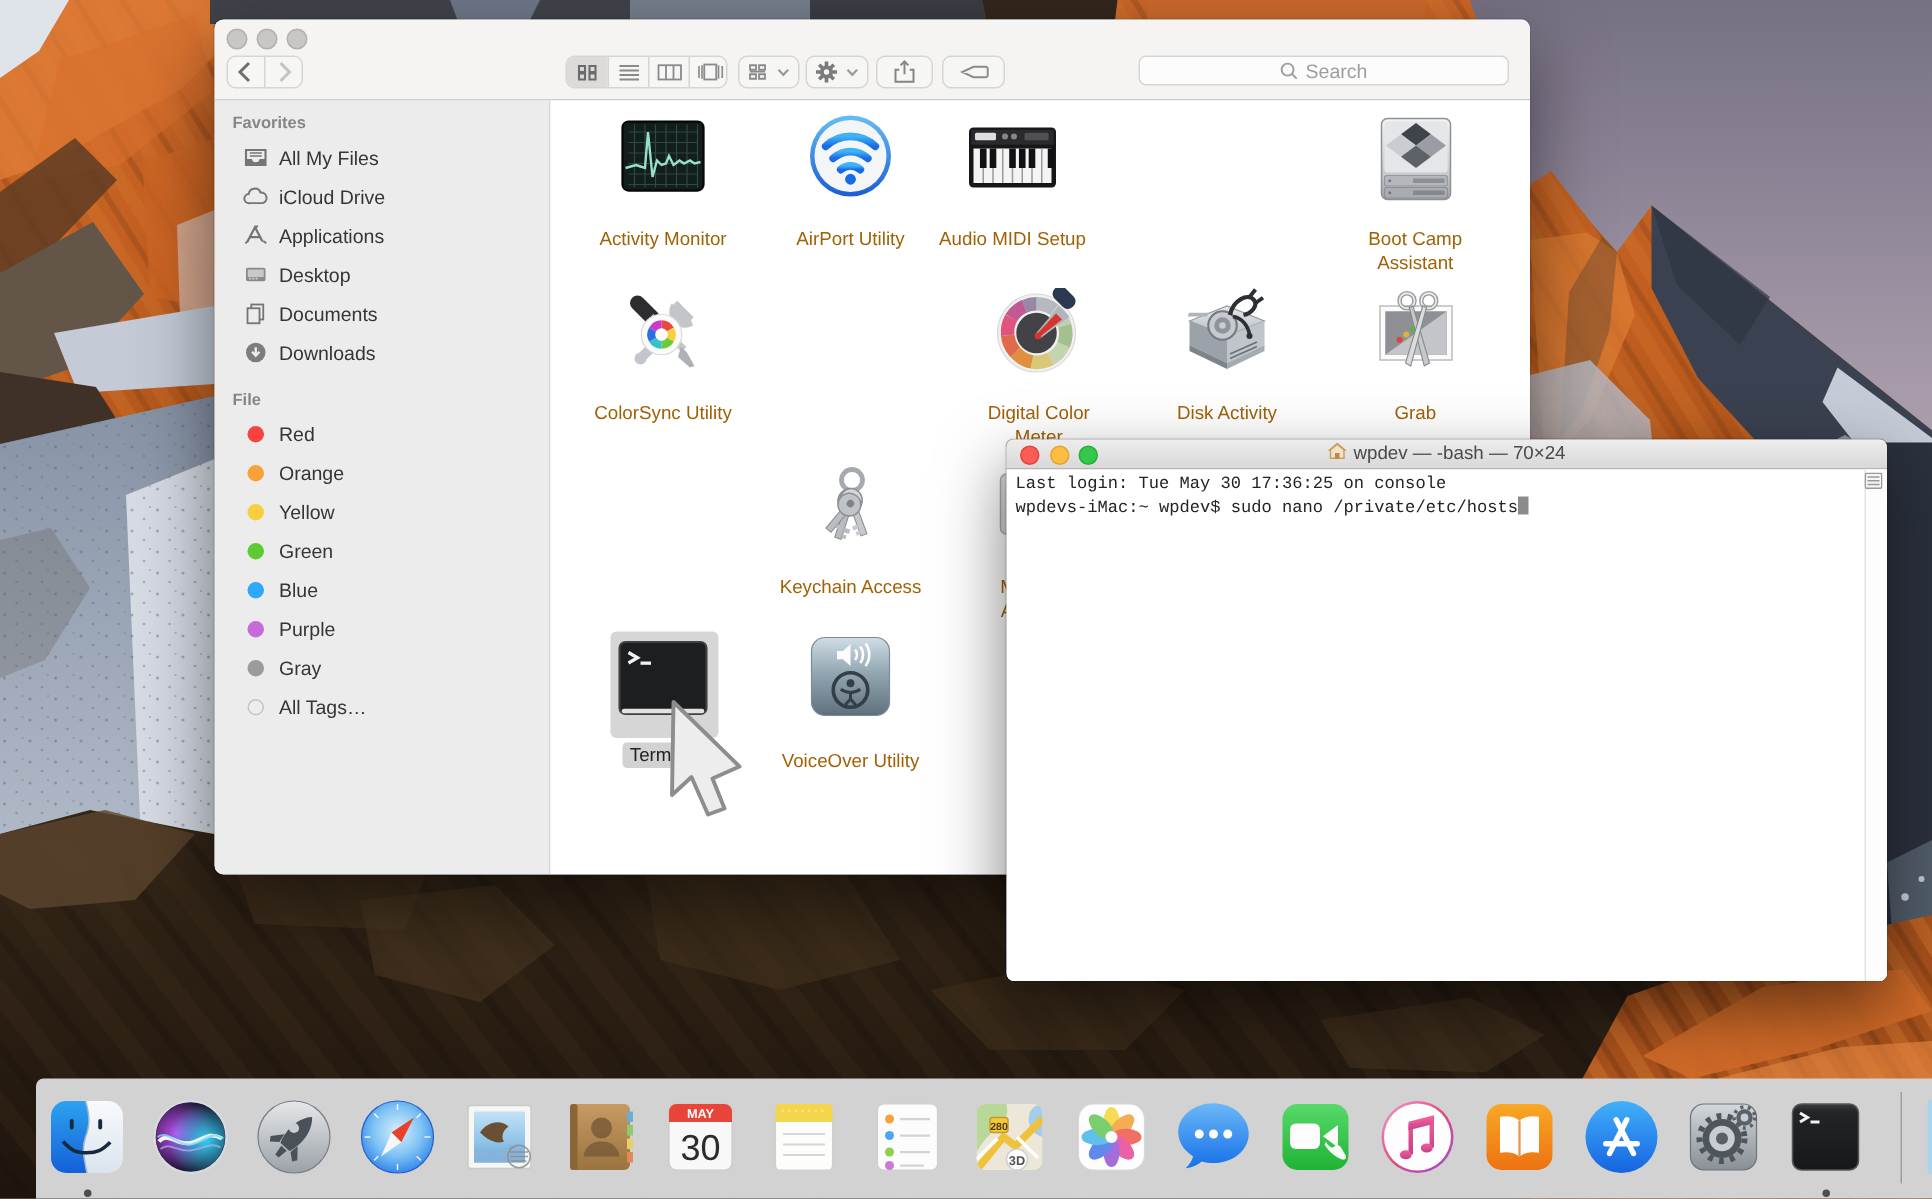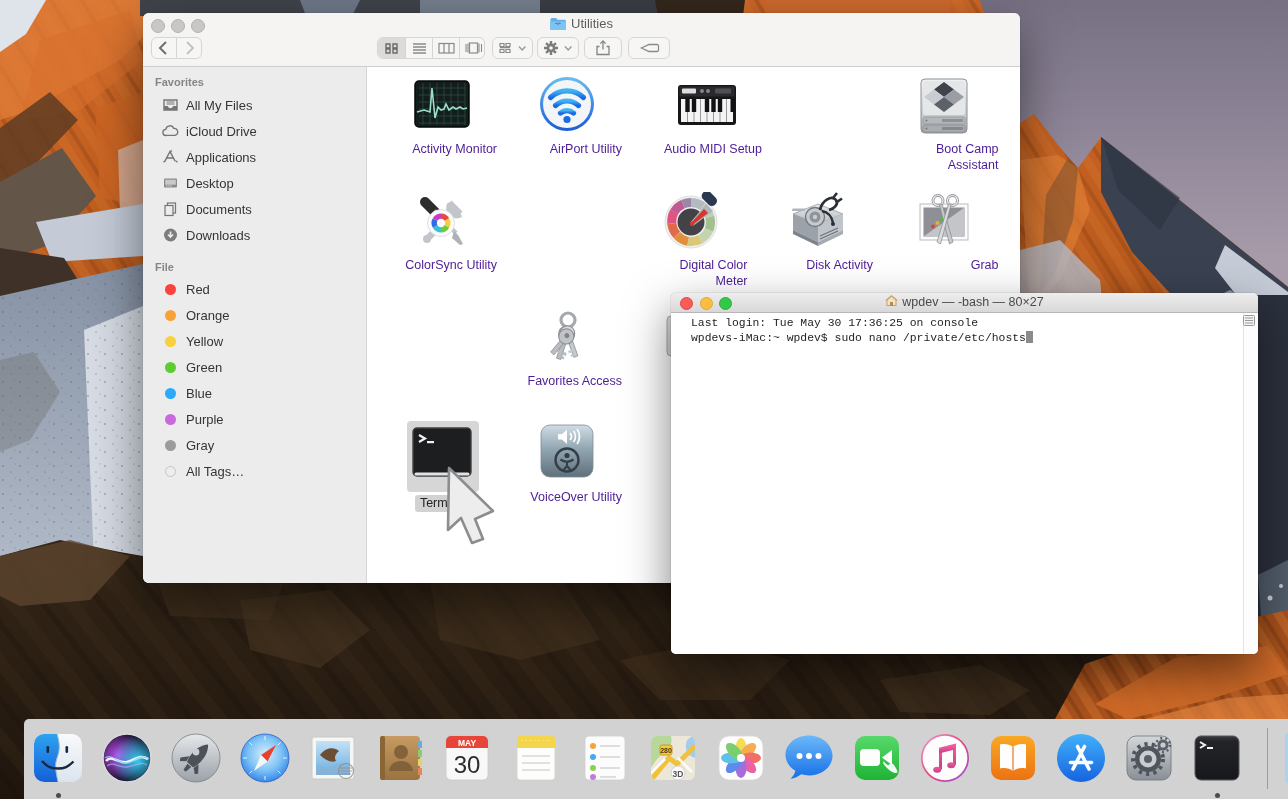--- a/index.html
+++ b/index.html
@@ -19,32 +19,32 @@
   #fsidebar{position:absolute;left:0;top:54px;width:224px;bottom:0;
     background:#ececec;border-right:1px solid #d8d6d5;box-sizing:border-box;}
   .shead{position:absolute;left:12px;font-size:11px;font-weight:bold;color:#868686;text-align:right;}
   .srow{position:absolute;left:19px;height:22px;display:flex;align-items:center;
     font-size:13px;color:#353535;white-space:nowrap;}
   .srow svg{margin-right:7px;}
   .tagdot{width:11px;height:11px;border-radius:50%;margin:0 10px 0 3px;}
   #fcontent{position:absolute;left:224px;top:54px;right:0;bottom:0;background:#fff;}
   .gi{position:absolute;width:110px;text-align:center;}
   .gi .ic{display:block;margin:0 auto;}
-  .gi .lb{margin-top:2px;font-size:12.5px;line-height:15.5px;color:#4c1d95;text-align:right;}
+  .gi .lb{margin-top:12px;font-size:12.5px;line-height:15.5px;color:#a16207;}
   
   #term{position:absolute;left:671px;top:293px;width:587px;height:361px;
     border-radius:5px;box-shadow:0 18px 45px rgba(0,0,0,.5), 0 0 1px rgba(0,0,0,.5);
     overflow:hidden;background:#fff;}
   #ttitle{position:absolute;left:0;top:0;width:100%;height:19px;
     background:linear-gradient(#ededed,#d9d8d8);border-bottom:1px solid #b7b5b5;
     font-size:12.5px;color:#4a4a4a;text-align:center;line-height:19px;}
   #term .tl{width:11px;height:11px;top:4px;}
   #tbody{position:absolute;left:0;top:20px;right:0;bottom:0;background:#fff;
     font-family:"Liberation Mono",monospace;font-size:11.4px;line-height:14.6px;
-    color:#242424;padding:3px 0 0 20px;white-space:pre;}
+    color:#242424;padding:3px 0 0 6px;white-space:pre;}
   #tscroll{position:absolute;top:20px;bottom:0;right:0;width:14px;
     border-left:1px solid #e4e4e4;background:#fdfdfd;}
   
   #dock{position:absolute;left:24px;top:719px;width:1270px;height:80px;
     background:#d2d2d2;border-radius:5px 5px 0 0;}
   .dicon{position:absolute;top:14px;width:50px;height:50px;}
   .ddot{position:absolute;top:74px;width:5px;height:5px;border-radius:50%;background:#4d4d4d;}
 </style>
 </head>
 <body>
@@ -144,26 +144,20 @@
     <polygon points="1020,799 1055,719 1085,664 1160,638 1288,610 1288,799" fill="url(#ostriat)" opacity="0.8"></polygon>
     <polygon points="1095,704 1175,658 1268,646 1288,674 1208,700 1128,719" fill="#d06a28" opacity="0.95"></polygon>
     <polygon points="1145,719 1228,698 1288,694 1288,742 1198,742" fill="#e2833f" opacity="0.7"></polygon>
   </svg>
 
   <div id="finder">
     <div id="ftoolbar">
       <div class="tl" style="left:8px"></div>
       <div class="tl" style="left:28px"></div>
       <div class="tl" style="left:48px"></div>
-      <div style="position:absolute;top:3px;width:100%;text-align:center;font-size:13px;color:#5d5d5d;">
-        <svg width="16" height="13" viewBox="0 0 16 13" style="vertical-align:-2px;margin-right:5px">
-            <path d="M0.5 2.5a1.5 1.5 0 0 1 1.5-1.5h4l1.5 1.8h7A1.5 1.5 0 0 1 16 4.3v7.2a1.5 1.5 0 0 1-1.5 1.5h-13A1.5 1.5 0 0 1 0 11.5z" fill="#5fb0ec"></path>
-            <path d="M0 4.5h16v7a1.5 1.5 0 0 1-1.5 1.5h-13A1.5 1.5 0 0 1 0 11.5z" fill="#7ec3f2"></path>
-            <path d="M5 6.5h6M6.5 5.2L8 8l1.5-2.8" stroke="#4a90c8" stroke-width="0.9" fill="none"></path>
-          </svg>Utilities</div>
       <div class="fbtn" style="left:8px;width:26px;border-radius:6px 0 0 6px;"><svg width="24" height="20" viewBox="0 0 24 20">
             <path d="M14 4l-6 6 6 6" fill="none" stroke="#6f6f6f" stroke-width="2"></path>
           </svg></div>
       <div class="fbtn" style="left:33px;width:26px;border-radius:0 6px 6px 0;"><svg width="24" height="20" viewBox="0 0 24 20">
             <path d="M10 4l6 6-6 6" fill="none" stroke="#c3c3c3" stroke-width="2"></path>
           </svg></div>
       <div class="fbtn" style="left:234px;width:108px;">
         <div style="position:absolute;left:0;top:0;width:27px;height:20px;background:#dcdbd9;border-radius:5px 0 0 5px;"><svg width="27" height="20" viewBox="0 0 27 20">
               <path d="M8 6h4v4H8zM15 6h4v4h-4zM8 11h4v4H8zM15 11h4v4h-4z" fill="none" stroke="#6b6b6b" stroke-width="1.4"></path>
             </svg></div>
@@ -193,20 +187,24 @@
             <path d="M27 8.5l3.2 3.4 3.2-3.4" fill="none" stroke="#9a9a9a" stroke-width="1.5"></path>
           </svg></div>
       <div class="fbtn" style="left:441px;width:38px;"><svg width="36" height="20" viewBox="0 0 36 20">
             <path d="M18 3.2v8.3" stroke="#848484" stroke-width="1.3"></path>
             <path d="M15.4 5.6L18 3l2.6 2.6" fill="none" stroke="#848484" stroke-width="1.3"></path>
             <path d="M14.5 8.5H12v8h12v-8h-2.5" fill="none" stroke="#848484" stroke-width="1.3"></path>
           </svg></div>
       <div class="fbtn" style="left:485px;width:42px;"><svg width="40" height="20" viewBox="0 0 40 20">
             <path d="M28 6.5h-8l-7.5 3.5 7.5 3.5h8a1.5 1.5 0 0 0 1.5-1.5v-4a1.5 1.5 0 0 0-1.5-1.5z" fill="none" stroke="#8a8a8a" stroke-width="1.3"></path>
           </svg></div>
+      <div class="fbtn" style="left:616px;width:247px;height:20px;border-radius:5px;background:#fcfcfc;color:#9d9d9d;font-size:13px;text-align:center;line-height:19px;"><svg width="13" height="13" viewBox="0 0 13 13" style="vertical-align:-2px;margin-right:4px">
+            <circle cx="5.4" cy="5.4" r="4" fill="none" stroke="#9d9d9d" stroke-width="1.3"></circle>
+            <path d="M8.4 8.4l3 3" stroke="#9d9d9d" stroke-width="1.3"></path>
+          </svg>Search</div>
     </div>
     <div id="fsidebar">
       <div class="shead" style="top:9px">Favorites</div>
       <div class="srow" style="top:27px"><svg width="17" height="16" viewBox="0 0 17 16">
             <path d="M2 3h13v10H2z" fill="none" stroke="#757575" stroke-width="1.4"></path>
             <path d="M2 9h4c0 1.3 1 2.2 2.5 2.2S11 10.3 11 9h4v4H2z" fill="#757575"></path>
             <path d="M4.5 5h8M4.5 7h8" stroke="#757575" stroke-width="1.1"></path>
           </svg>All My Files</div>
       <div class="srow" style="top:53px"><svg width="17" height="16" viewBox="0 0 17 16">
             <path d="M4.2 12.5a3.1 3.1 0 0 1-.4-6.2 4.1 4.1 0 0 1 7.9-.9 3.6 3.6 0 0 1 1.5 7H4.2z" fill="none" stroke="#757575" stroke-width="1.3"></path>
@@ -268,21 +266,21 @@
             <circle cx="32" cy="28" r="24" fill="#f4f5f6"></circle>
             <g fill="none" stroke="url(#apwifi)" stroke-linecap="round">
               <path d="M15.5 21.5a24 24 0 0 1 33 0" stroke-width="5.2"></path>
               <path d="M20.5 29.5a17 17 0 0 1 23 0" stroke-width="5.2"></path>
               <path d="M25.5 37a10 10 0 0 1 13 0" stroke-width="5.2"></path>
             </g>
             <circle cx="32" cy="43.5" r="3.6" fill="#1a6ae8"></circle>
           </svg>
         <div class="lb">AirPort Utility</div>
       </div>
-      <div class="gi" style="left:285px;top:9px">
+      <div class="gi" style="left:253px;top:9px">
         <svg class="ic" width="64" height="64" viewBox="0 0 64 64">
             <rect x="3" y="9" width="58" height="40" rx="3" fill="#17171a"></rect>
             <rect x="4.5" y="10.5" width="55" height="10" fill="#2a2a2e"></rect>
             <rect x="7" y="12.5" width="14" height="5" rx="1" fill="#dedede"></rect>
             <circle cx="27" cy="15" r="2" fill="#86868a"></circle>
             <circle cx="33" cy="15" r="2" fill="#86868a"></circle>
             <rect x="40" y="12.5" width="16" height="5" rx="1" fill="#505054"></rect>
             <rect x="6" y="23" width="52" height="23" fill="#f4f4f4"></rect>
             <g stroke="#9a9a9a" stroke-width="1">
               <path d="M12.5 23v23M19 23v23M25.5 23v23M32 23v23M38.5 23v23M45 23v23M51.5 23v23"></path>
@@ -439,21 +437,21 @@
               <rect x="27.5" y="42" width="3.8" height="2.8" fill="#c6c9ce"></rect>
               <rect x="28.5" y="46.5" width="2.8" height="2.4" fill="#c6c9ce"></rect>
             </g>
             <g transform="rotate(40 30 30)">
               <rect x="28" y="32" width="4.4" height="18" fill="#babdc2" stroke="#8a8d92" stroke-width="0.7"></rect>
               <circle cx="30" cy="28" r="7.6" fill="#c0c3c8" stroke="#8a8d92" stroke-width="1"></circle>
               <circle cx="30" cy="27" r="2.5" fill="#808387"></circle>
               <rect x="32.5" y="43" width="3.6" height="2.6" fill="#babdc2"></rect>
             </g>
           </svg>
-        <div class="lb">Favorites Access</div>
+        <div class="lb">Keychain Access</div>
       </div>
       <div class="gi" style="left:270.5px;top:241px">
         <svg class="ic" width="64" height="64" viewBox="0 0 64 64">
             <rect x="6" y="8" width="52" height="40" rx="4" fill="#d6d8da" stroke="#a9abad" stroke-width="1"></rect>
             <rect x="10" y="12" width="44" height="28" fill="#eceef0"></rect>
           </svg>
         <div class="lb">Migration<br>Assistant</div>
       </div>
 
       <div style="position:absolute;left:40px;top:354px;width:72px;height:71px;border-radius:4px;background:#d6d6d6;"></div>
@@ -497,21 +495,21 @@
 
   <div id="term">
     <div id="ttitle">
       <div class="tl" style="left:9px;background:#fc5b57;border:0.5px solid #e2453f;"></div>
       <div class="tl" style="left:29px;background:#fdbd40;border:0.5px solid #e0a635;"></div>
       <div class="tl" style="left:48px;background:#34c84a;border:0.5px solid #2aad3e;"></div>
       <svg width="13" height="12" viewBox="0 0 13 12" style="vertical-align:-1px;margin-right:4px">
           <polygon points="6.5,0 13,5.5 11.5,5.5 11.5,11 8,11 8,7 5,7 5,11 1.5,11 1.5,5.5 0,5.5" fill="#c9a063"></polygon>
           <polygon points="6.5,1.8 10.5,5.2 10.5,10 2.5,10 2.5,5.2" fill="#f2e3c8"></polygon>
           <rect x="5" y="7" width="3" height="4" fill="#b98a4e"></rect>
-        </svg><span>wpdev — -bash — 80×27</span>
+        </svg><span>wpdev — -bash — 70×24</span>
     </div>
     <div id="tbody">Last login: Tue May 30 17:36:25 on console
 wpdevs-iMac:~ wpdev$ sudo nano /private/etc/hosts<span style="display:inline-block;width:7px;height:12px;background:#8b8b8b;vertical-align:-2px"></span></div>
     <div id="tscroll"></div>
     <svg class="abs" width="12" height="11" viewBox="0 0 12 11" style="right:3px;top:22px">
         <rect x="0.5" y="0.5" width="11" height="10" rx="1" fill="#f4f4f4" stroke="#9a9a9a"></rect>
         <path d="M2 3h8M2 5.5h8M2 8h8" stroke="#9a9a9a" stroke-width="1"></path>
       </svg>
   </div>
 

